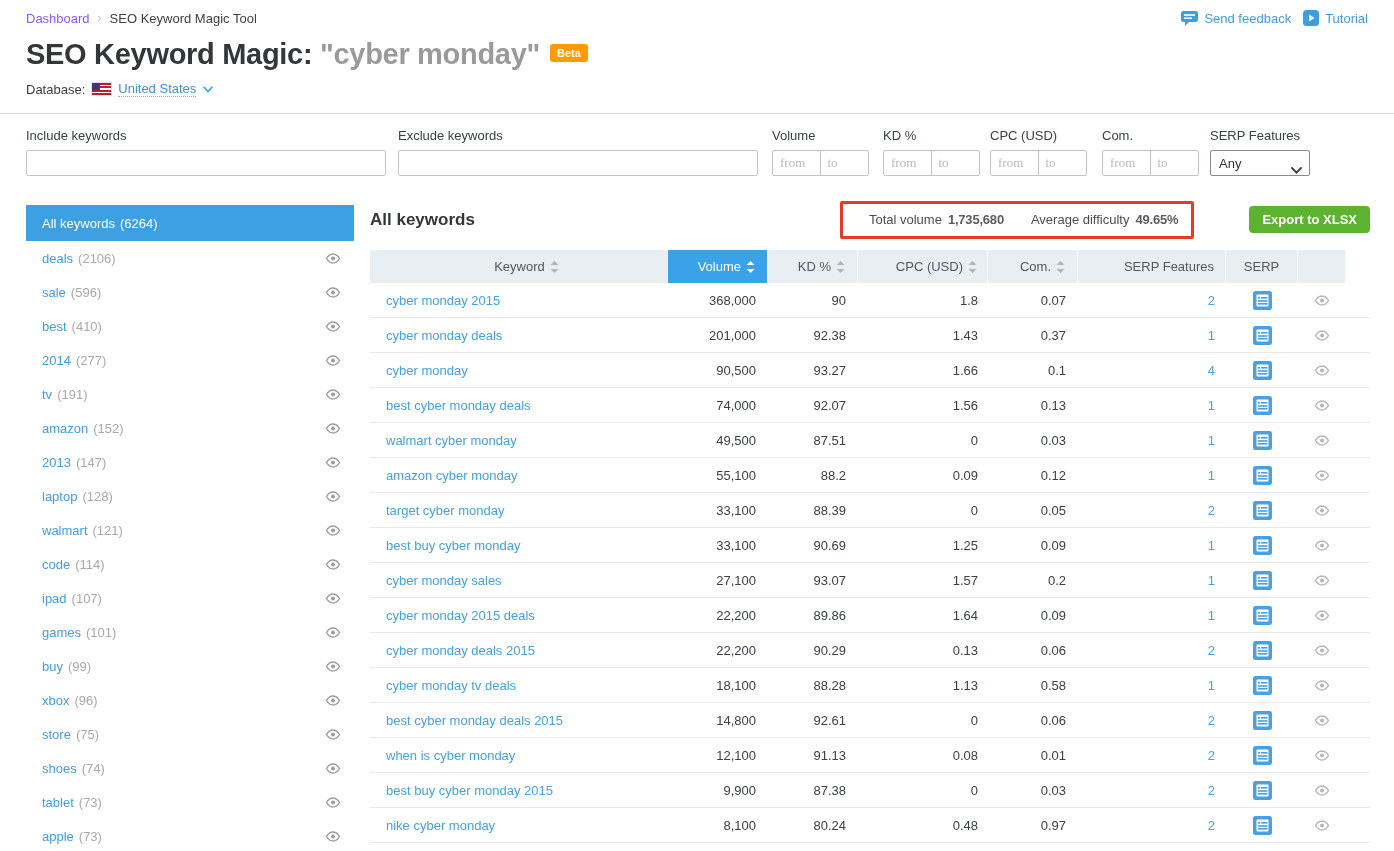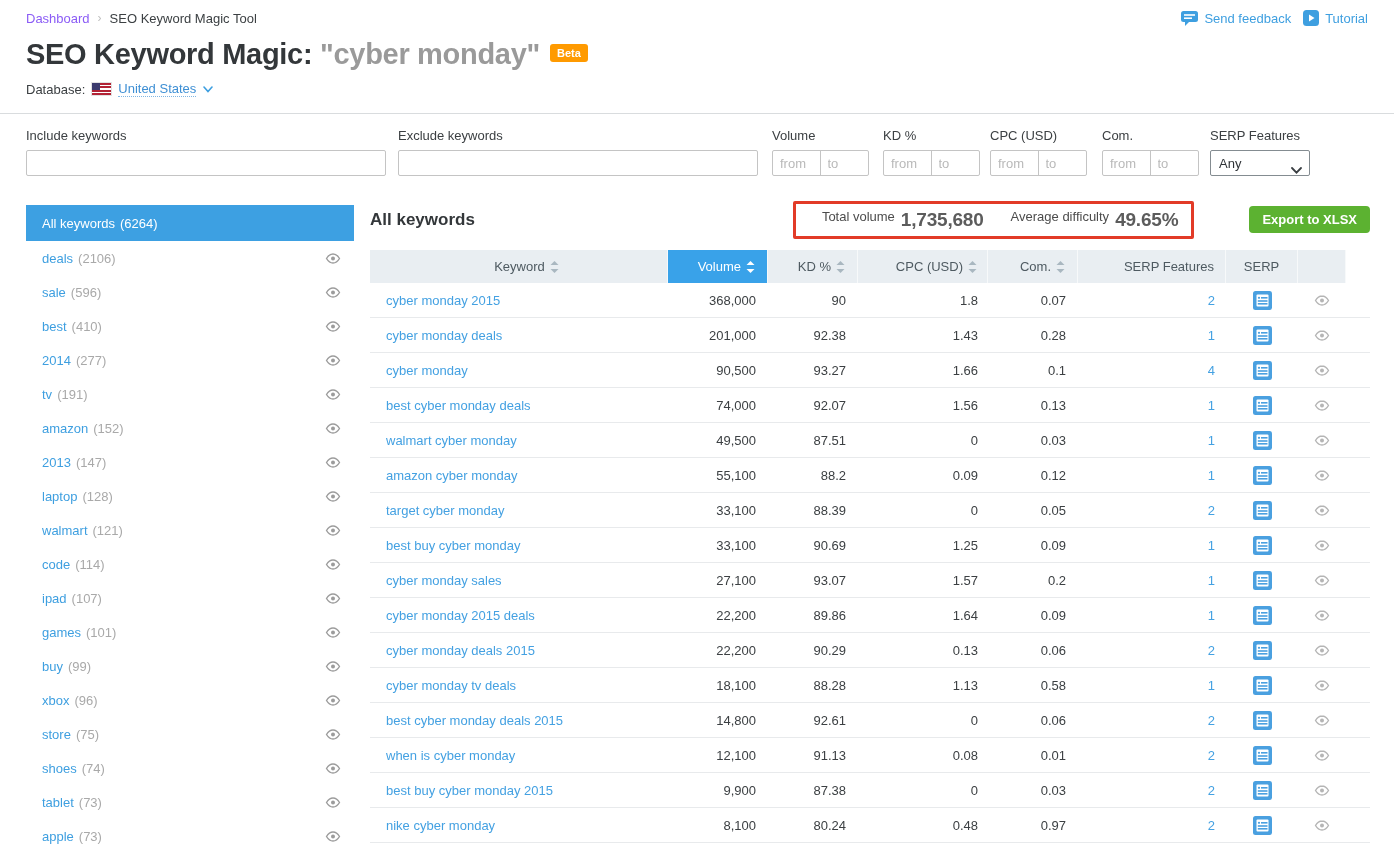--- a/index.html
+++ b/index.html
@@ -38,21 +38,21 @@
   .f-include { width:360px; margin-right:12px; }
   .f-exclude { width:360px; margin-right:14px; }
   .f-text-input { width:100%; height:26px; border:1px solid #c4c4c4; border-radius:2px;
                   font-size:13px; padding:0 8px; outline:none; font-family:inherit; }
   .f-range { margin-right:14px; }
   .f-range.g-cpc { margin-right:15px; }
   .f-range.g-kd { margin-right:10px; }
   .f-range.g-com { margin-right:11px; }
   .pair { display:flex; width:97px; border:1px solid #c4c4c4; border-radius:2px; height:26px; background:#fff; }
   .pair input { width:50%; border:none; outline:none; font-size:13px; padding:0 7px;
-                font-family:Liberation Sans, sans-serif; color:#14532d; background:transparent; }
+                font-family:Liberation Serif, serif; color:#14532d; background:transparent; }
   .pair input::placeholder { color:#b9b9b9; }
   .f-text-input::placeholder { color:#b9b9b9; }
   .pair input:first-child { border-right:1px solid #c4c4c4; }
   .f-serp { position:relative; }
   .f-serp select { width:100px; height:26px; border:1px solid #848c91; border-radius:2px;
                    font-size:13px; padding:0 8px; appearance:none; -webkit-appearance:none;
                    background:#fff; font-family:inherit; color:#2f3337; cursor:pointer; }
   .f-serp .sel-chev { position:absolute; right:8px; top:32px; pointer-events:none; }
 
   
@@ -65,21 +65,21 @@
   .side-link { color:#3e9fe0; }
   .side-count { color:#a9a9a9; margin-left:5px; }
   .side-eye { margin-left:auto; display:flex; align-items:center; }
 
   .main { margin-left:16px; width:1000px; flex:none; }
   .main-head { display:flex; align-items:center; height:45px; }
   .main-title { font-size:17px; font-weight:700; color:#33373a; }
   .stats-box { margin-left:auto; border:3px solid #e23b28; border-radius:2px;
                display:flex; align-items:center; gap:14px; padding:4px 13px; height:38px; background:#fff; }
   .stat-label { font-size:13px; color:#4c4c4c; }
-  .stat-value { font-size:19px; font-weight:700; color:#5c5c5c; margin-left:6px; letter-spacing:-0.2px; }
+  .stat-value { font-size:13px; font-weight:700; color:#5c5c5c; margin-left:6px; letter-spacing:-0.2px; }
   .stat { display:flex; align-items:flex-start;margin-left:13px; }
   .export-btn { margin-left:55px; background:#5cb231; color:#fff; font-size:13px; font-weight:700;
                 border:none; border-radius:4px; height:27px; padding:0 13px; cursor:pointer; font-family:inherit; }
 
   
   .table { margin-top:8px; }
   .t-head { display:flex; height:33px; font-size:13px; color:#4e5a61; }
   .t-hcell { background:#e9eef2; display:flex; align-items:center; justify-content:center; gap:5px;
              border-right:1px solid #f7f9fa; cursor:pointer; }
   .t-hcell.noclick { cursor:default; }
@@ -509,21 +509,21 @@
             <div class="cell c2 num">
               <span>201,000</span>
             </div>
             <div class="cell c3 num">
               <span>92.38</span>
             </div>
             <div class="cell c4 num">
               <span>1.43</span>
             </div>
             <div class="cell c5 num">
-              <span>0.28</span>
+              <span>0.37</span>
             </div>
             <div class="cell c6 sf-link">
               <span>1</span>
             </div>
             <div class="cell c7">
               <span style="display: flex;">
                 <svg width="19" height="19" viewBox="0 0 19 19">
                   <rect width="19" height="19" rx="2.5" fill="#4aa0e0"></rect>
                   <rect x="3.5" y="3.5" width="12" height="12" rx="1" fill="#fff"></rect>
                   <circle cx="6" cy="6.8" r="1.1" fill="#4aa0e0"></circle>

